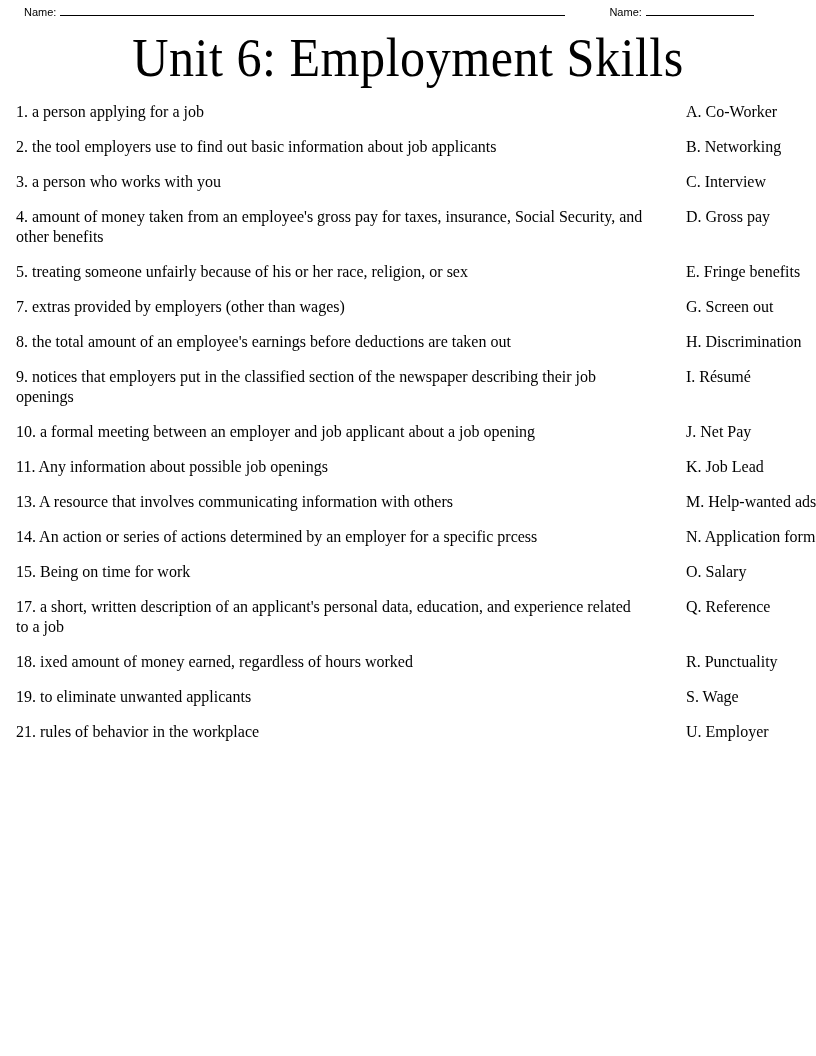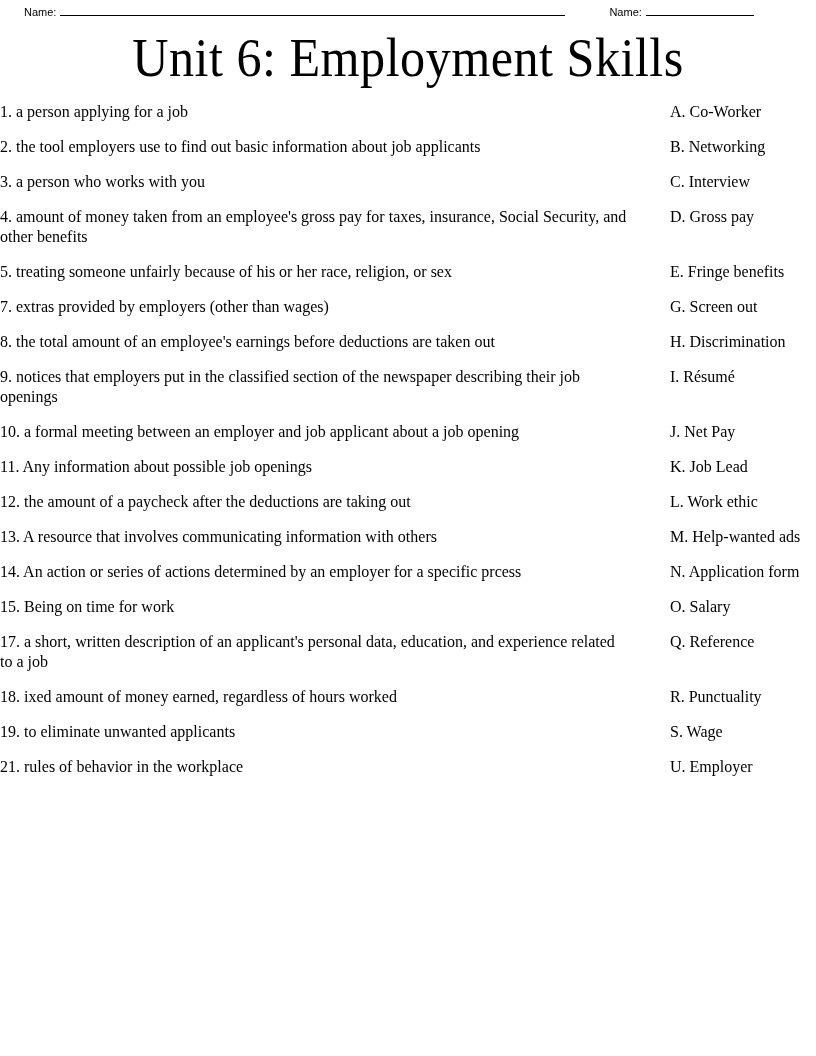--- a/index.html
+++ b/index.html
@@ -66,20 +66,21 @@
   
   .match-list {
     margin-top: 8px;
     width: 816px;
   }
   .match-row {
     display: flex;
     align-items: flex-start;
     width: 736px;
     margin-bottom: 15px;
+    padding-left: 16px;
   }
   .q-cell {
     width: 670px;
     flex: 0 0 670px;
     box-sizing: border-box;
     padding-right: 22px;
     font-size: 16.5px;
     line-height: 20px;
     transform: scaleX(0.97);
     transform-origin: left top;
@@ -145,24 +146,20 @@
       </div>
       <div class="match-row">
         <div class="q-cell">10. a formal meeting between an employer and job applicant about a job opening</div>
         <div class="a-cell">J. Net Pay</div>
       </div>
       <div class="match-row">
         <div class="q-cell">11. Any information about possible job openings</div>
         <div class="a-cell">K. Job Lead</div>
       </div>
       <div class="match-row">
-        <div class="q-cell">12. the amount of a paycheck after the deductions are taking out</div>
-        <div class="a-cell">L. Work ethic</div>
-      </div>
-      <div class="match-row">
         <div class="q-cell">13. A resource that involves communicating information with others</div>
         <div class="a-cell">M. Help-wanted ads</div>
       </div>
       <div class="match-row">
         <div class="q-cell">14. An action or series of actions determined by an employer for a specific prcess</div>
         <div class="a-cell">N. Application form</div>
       </div>
       <div class="match-row">
         <div class="q-cell">15. Being on time for work</div>
         <div class="a-cell">O. Salary</div>

